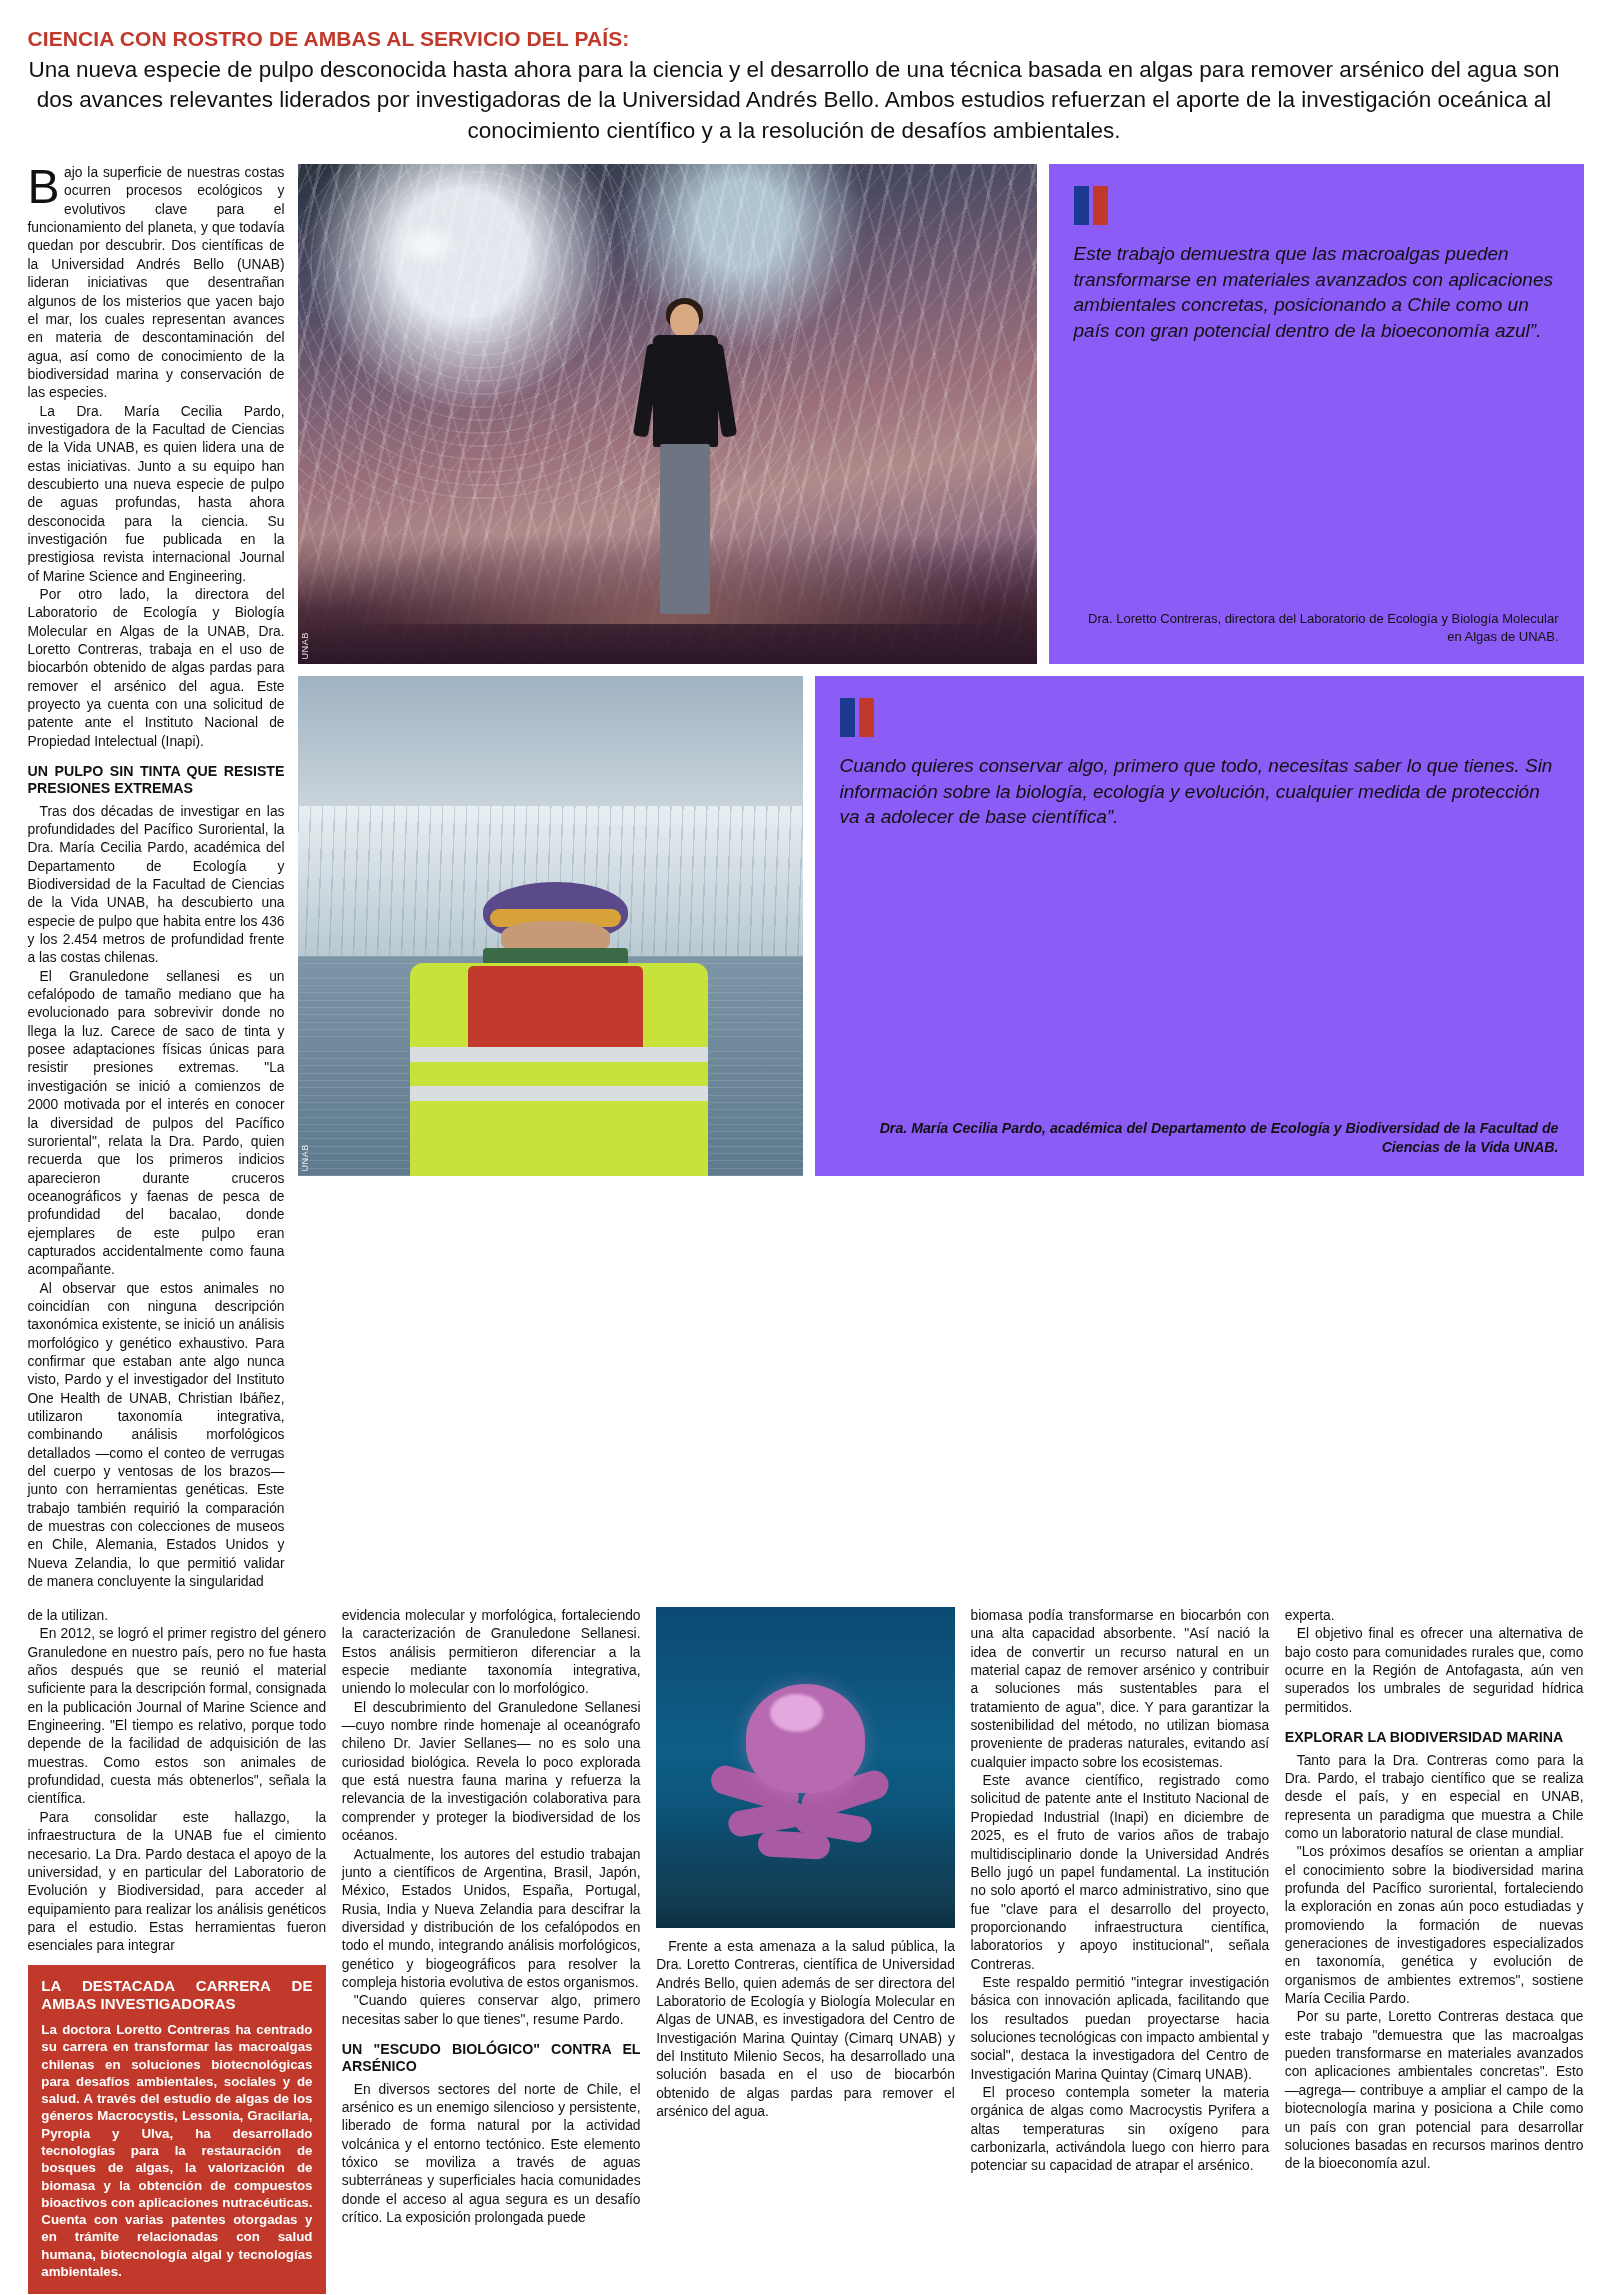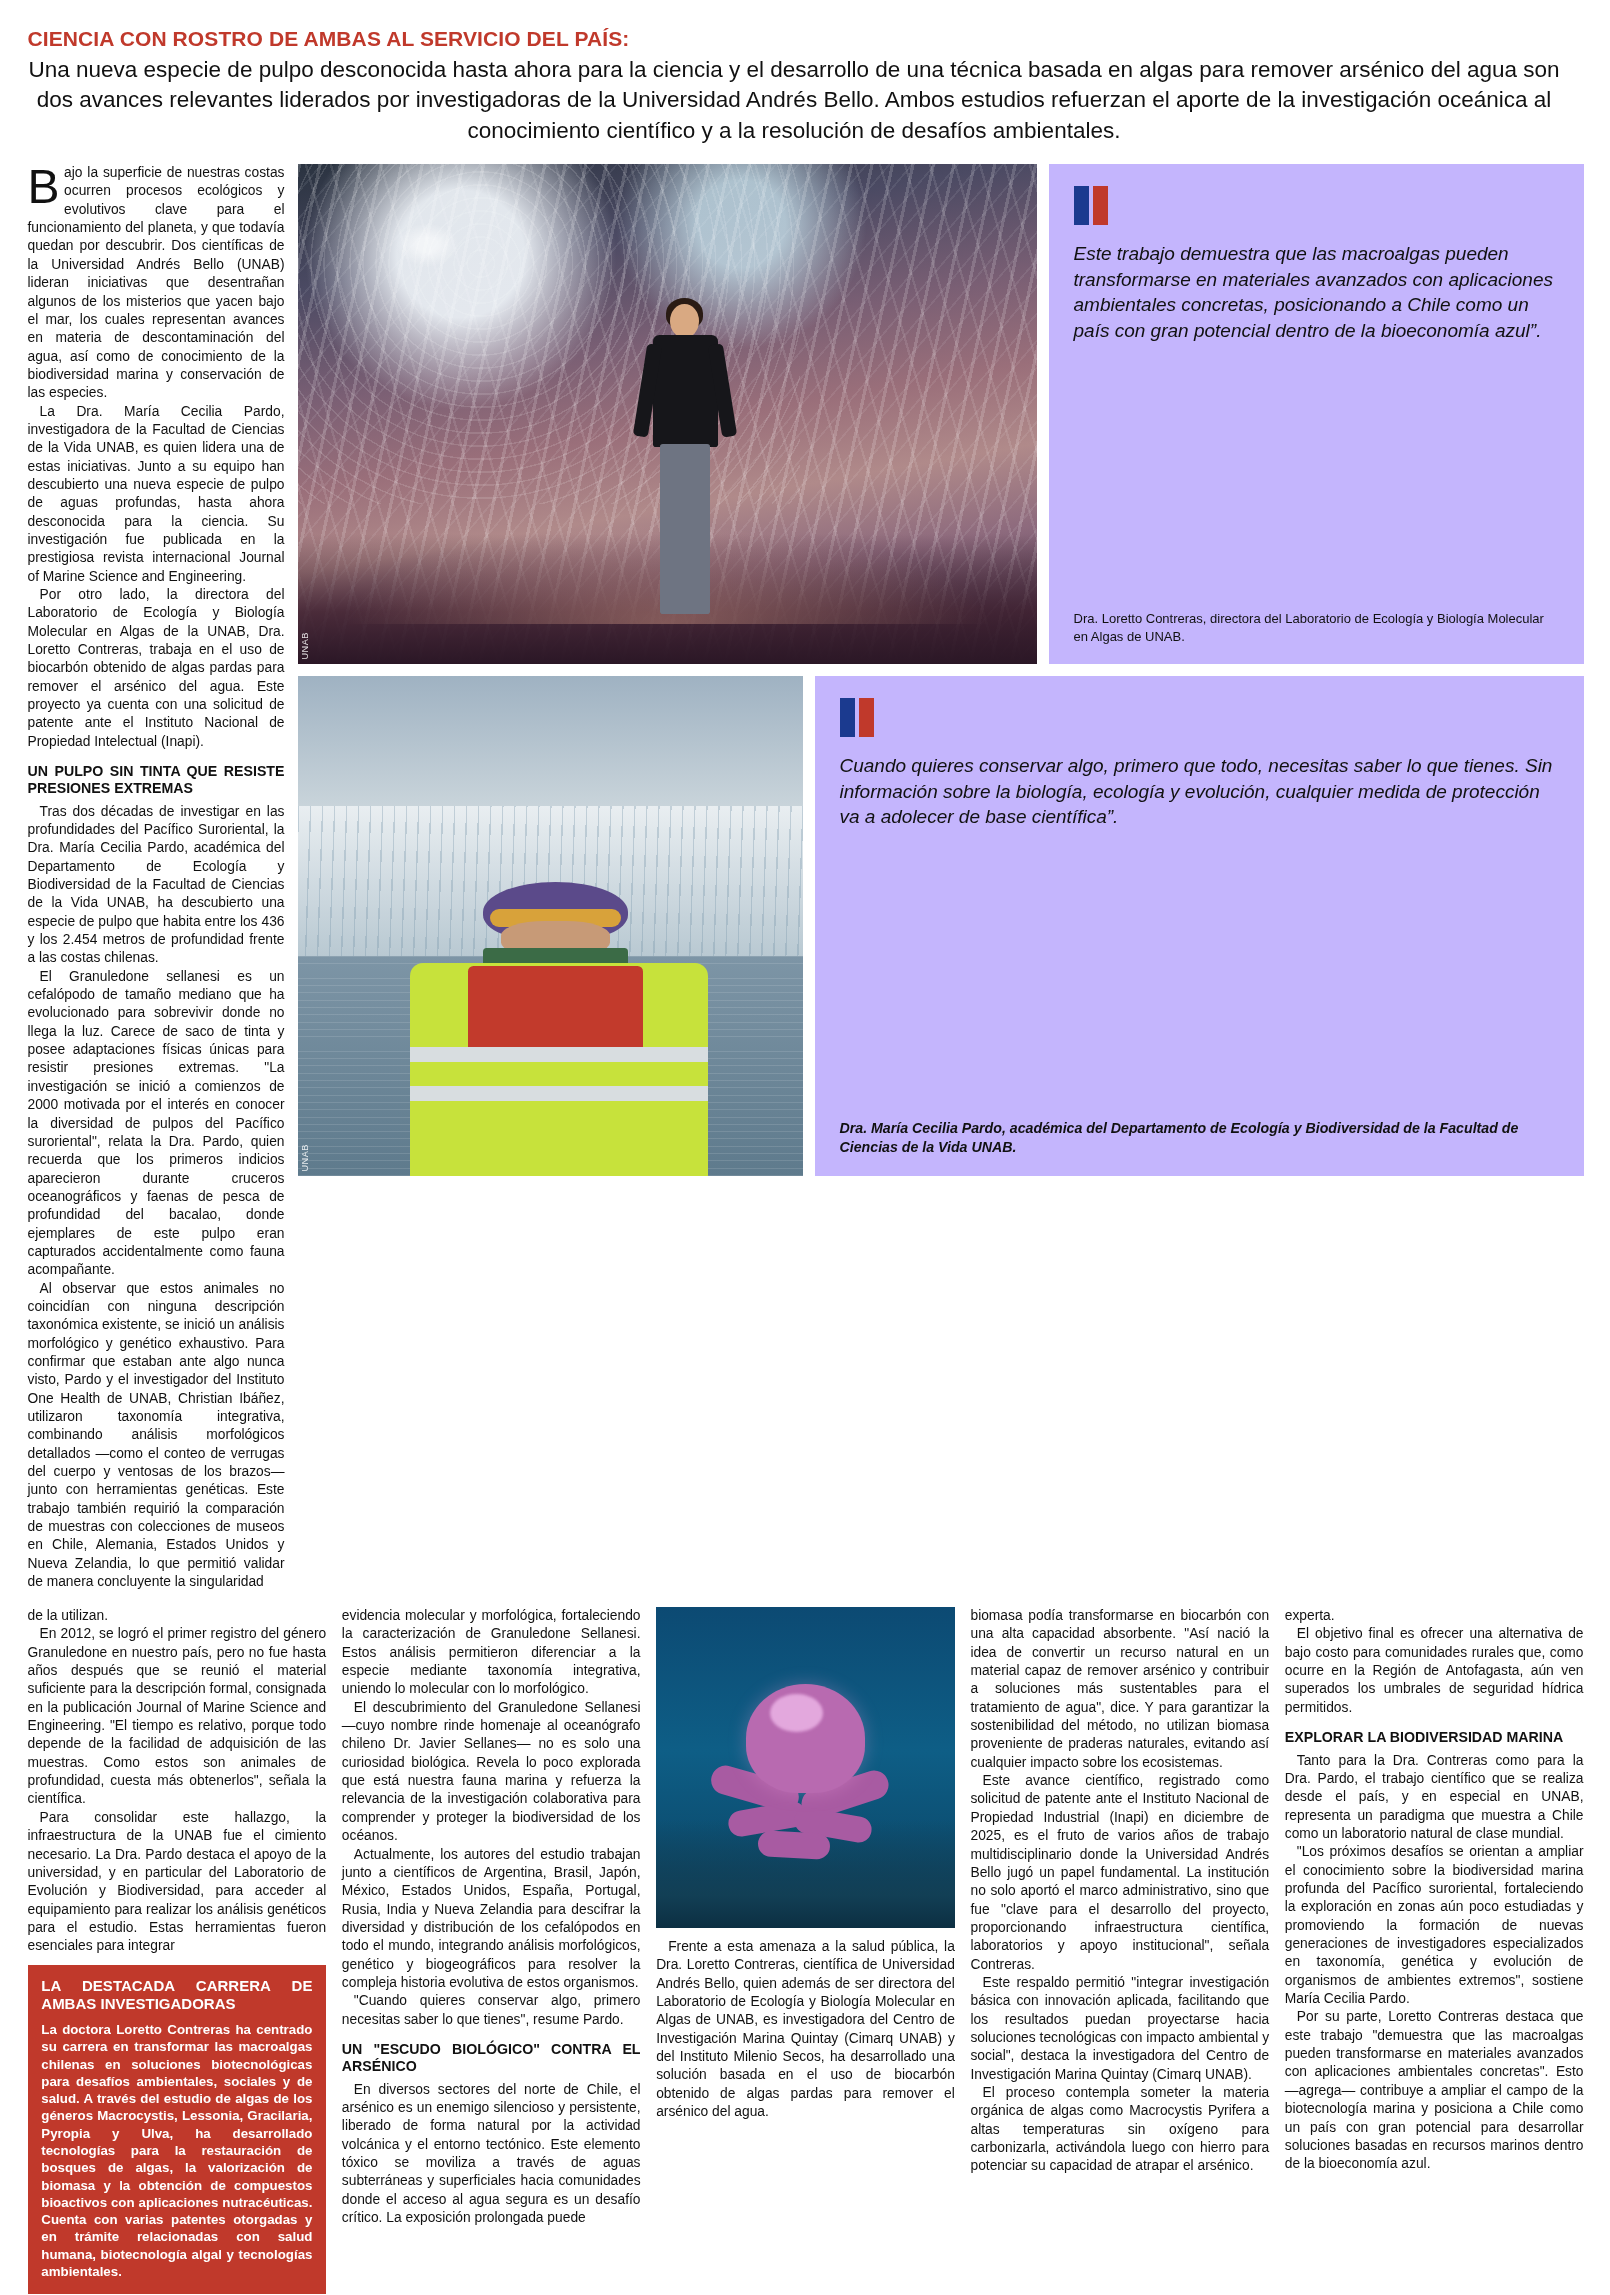--- a/index.html
+++ b/index.html
@@ -160,39 +160,39 @@
   .p2-face { position:absolute; left:31%; top:15%; width:30%; height:12%; background:#c79a77; border-radius:40%; }
   .p2-scarf { position:absolute; left:26%; top:24%; width:40%; height:7%; background:#3b6b46; border-radius:3.7px; }
   .p2-coat { position:absolute; left:6%; top:29%; width:82%; height:71%; background:#c7e23b; border-radius:13px 13px 0 0; }
   .p2-coatband1 { position:absolute; left:6%; top:57%; width:82%; height:5%; background:#d8dde0; }
   .p2-coatband2 { position:absolute; left:6%; top:70%; width:82%; height:5%; background:#d8dde0; }
   .p2-vest { position:absolute; left:22%; top:30%; width:48%; height:30%; background:#c23a2c; border-radius:5.5px; }
 
   
   .quote-box {
     flex: 1 1 auto;
-    background: #c4b5fd;
+    background: #8b5cf6;
     padding: 22px 25px 19px 25px;
     display: flex;
     flex-direction: column;
   }
   .flaglets { display:flex; gap:3.7px; margin-bottom: 15.6px; }
   .flaglet { width: 15.6px; height: 39px; }
   .fl-blue { background: #1b3a8f; }
   .fl-red2 { background: #c0392b; }
   .quote-text {
     font-style: italic;
     font-size: 19px;
     line-height: 1.36;
     margin: 0 0 20px 0;
   }
   .quote-attr {
     font-size: 13px;
     line-height: 1.34;
-    text-align: left;
+    text-align: right;
     margin-top: auto;
   }
   .quote-attr.bold { font-weight: bold; font-size: 14.2px; font-style: italic; }
 
   
   .body-grid {
     margin-top: 15.6px;
     display: grid;
     grid-template-columns: repeat(5, 1fr);
     column-gap: 15.6px;

